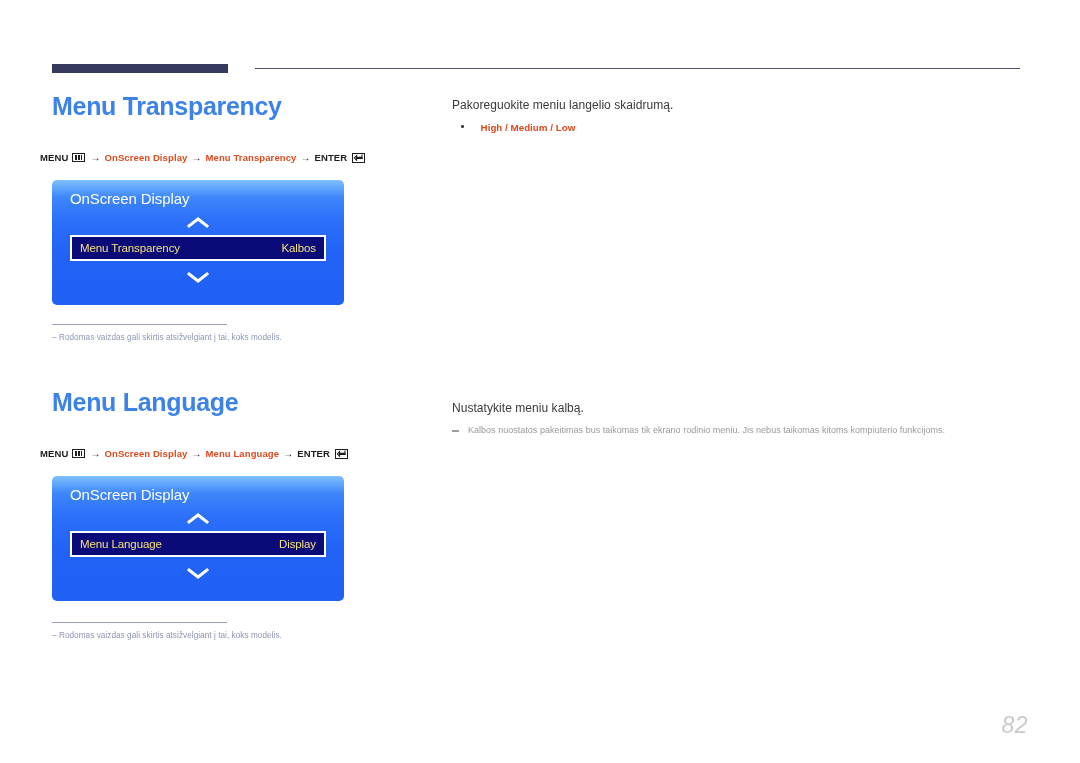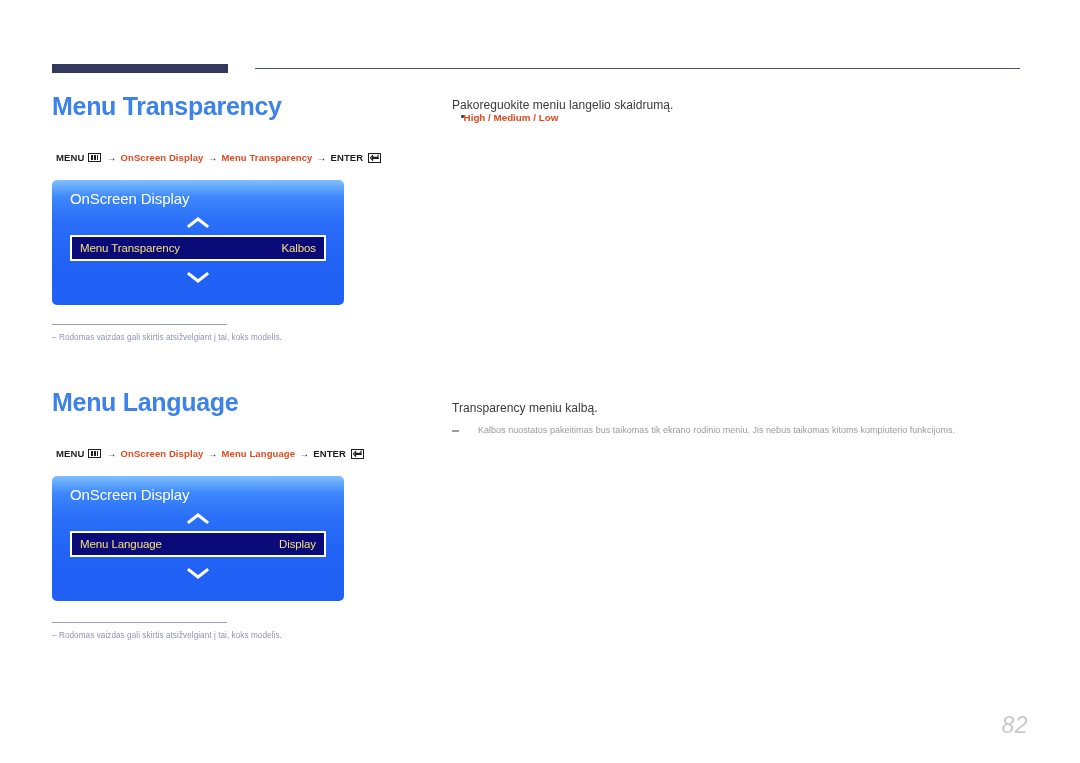--- a/index.html
+++ b/index.html
@@ -57,21 +57,21 @@
     font-size: 25px;
     font-weight: bold;
     color: #3c82e8;
     letter-spacing: -0.3px;
     white-space: nowrap;
   }
 
   
   .breadcrumb {
     position: absolute;
-    left: 56px;
+    left: 40px;
     top: 60px;
     font-size: 9.5px;
     font-weight: bold;
     color: #1d1d1d;
     white-space: nowrap;
     letter-spacing: 0.1px;
     display: flex;
     align-items: center;
     gap: 3px;
   }
@@ -192,23 +192,24 @@
     position: absolute;
     left: 452px;
   }
   .rightcol .lead {
     font-size: 12px;
     color: #3a3a3a;
     letter-spacing: 0.05px;
     white-space: nowrap;
   }
   .bullet-line {
+    margin-top: 10px;
     display: flex;
     align-items: baseline;
-    gap: 0;
+    gap: 17px;
     padding-left: 9px;
   }
   .bullet-line .dot {
     width: 2.6px;
     height: 2.6px;
     border-radius: 50%;
     background: #3a3a3a;
     position: relative;
     top: -3px;
     flex: none;
@@ -216,21 +217,21 @@
   .bullet-line .opts {
     font-size: 9.8px;
     font-weight: bold;
     color: #e0491d;
     white-space: nowrap;
   }
   .note-line {
     margin-top: 10px;
     display: flex;
     align-items: flex-start;
-    gap: 19px;
+    gap: 9px;
   }
   .note-line .dash {
     display: block;
     width: 7px;
     height: 1.6px;
     background: #9d9d9d;
     margin-top: 5px;
     flex: none;
   }
   .note-line .note-text {
@@ -363,21 +364,21 @@
         </svg>
     </div>
   </div>
 
   <div class="footnote" style="top:234px">
     <div class="rule"></div>
     <div class="text">‒ Rodomas vaizdas gali skirtis atsižvelgiant į tai, koks modelis.</div>
   </div>
 
   <div class="rightcol" style="top:13px">
-    <div class="lead">Transparency meniu kalbą.</div>
+    <div class="lead">Nustatykite meniu kalbą.</div>
     <div class="note-line">
       <span class="dash"></span>
       <span class="note-text">Kalbos nuostatos pakeitimas bus taikomas tik ekrano rodinio meniu. Jis nebus taikomas kitoms kompiuterio funkcijoms.</span>
     </div>
   </div>
 
 </div>
 
 <div class="page-number">82</div>
 

